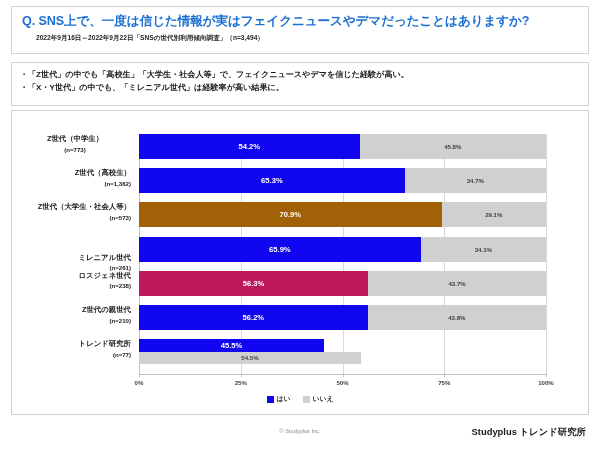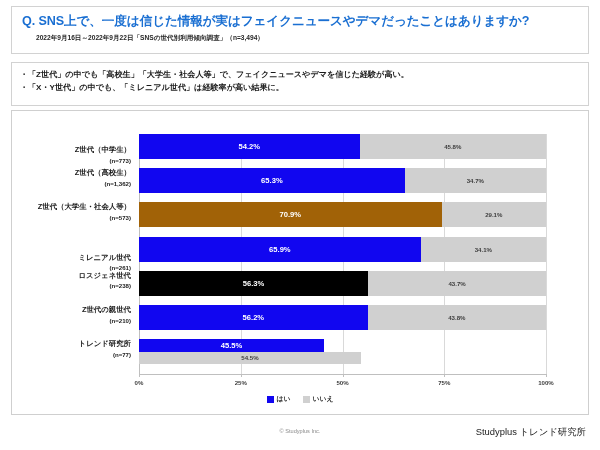--- a/index.html
+++ b/index.html
@@ -232,21 +232,21 @@
     text-align: center;
     font-size: 5.6px;
     color: #8a8a8a;
     white-space: nowrap;
   }
   .brand {
     position: absolute;
     right: 14px;
     top: -2px;
     font-size: 9.4px;
-    font-weight: normal;
+    font-weight: bold;
     color: #1a1a1a;
     white-space: nowrap;
   }
 </style>
 </head>
 <body>
 
 <div id="slide">
 
   <div class="header-box">
@@ -302,21 +302,21 @@
           </div>
           <div class="row" style="top: 102.6px;">
             <div class="seg seg-yes" style="width: 312px; background: rgb(17, 6, 240);">
               <span class="val">65.9%</span>
             </div>
             <div class="seg seg-no" style="width: 138.787px; background: rgb(208, 208, 208);">
               <span class="val">34.1%</span>
             </div>
           </div>
           <div class="row" style="top: 136.8px;">
-            <div class="seg seg-yes" style="width: 229.141px; background: #000000;">
+            <div class="seg seg-yes" style="width: 229.141px; background: #be185d;">
               <span class="val">56.3%</span>
             </div>
             <div class="seg seg-no" style="width: 177.859px; background: rgb(208, 208, 208);">
               <span class="val">43.7%</span>
             </div>
           </div>
           <div class="row" style="top: 171px;">
             <div class="seg seg-yes" style="width: 228.734px; background: rgb(17, 6, 240);">
               <span class="val">56.2%</span>
             </div>
@@ -353,21 +353,21 @@
     <div class="legend" id="legend">
         <div class="lg-item">
           <span class="lg-swatch" style="background: rgb(17, 6, 240);"></span>
           <span class="lg-text">はい</span>
         </div>
         <div class="lg-item">
           <span class="lg-swatch" style="background: rgb(208, 208, 208);"></span>
           <span class="lg-text">いいえ</span>
         </div>
       </div>
-  <div class="cat" style="top: 35px; right: 451px;">
+  <div class="cat" style="top: 24px; right: 451px; text-align: center;">
         <span class="name">Z世代（中学生）</span>
         <span class="n">(n=773)</span>
       </div>
       <div class="cat" style="top: 58.2px; right: 451px;">
         <span class="name">Z世代（高校生）</span>
         <span class="n">(n=1,362)</span>
       </div>
       <div class="cat" style="top: 92.4px; right: 451px;">
         <span class="name">Z世代（大学生・社会人等）</span>
         <span class="n">(n=573)</span>

